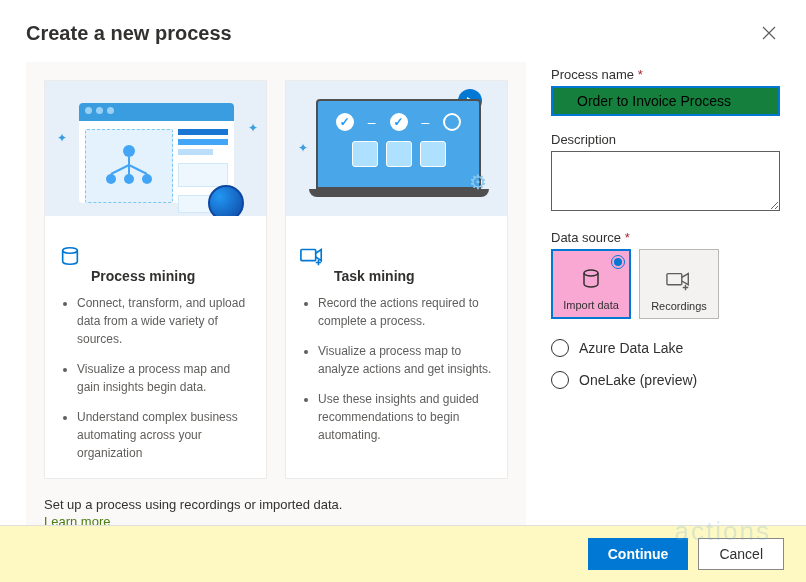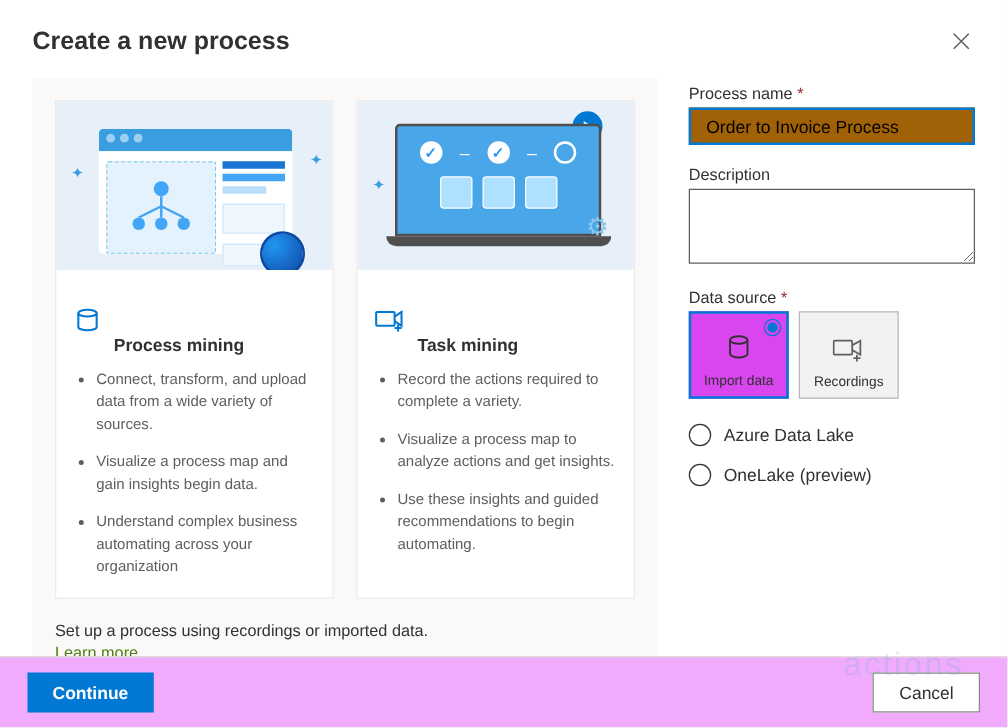--- a/index.html
+++ b/index.html
@@ -101,26 +101,26 @@
   .form-label {
     font-size: 13px;
     font-weight: 400;
     margin-bottom: 4px;
     display: block;
   }
   .req { color: #a4262c; }
   .text-input {
     width: 100%;
     border: 2px solid #0078d4;
-    padding: 5px 12px;
+    padding: 5px 24px;
     font-size: 14px;
     font-family: inherit;
     outline: none;
     margin-bottom: 16px;
-    background: #a16207;
+    background: #15803d;
   }
   .textarea {
     width: 100%;
     border: 1px solid #605e5c;
     padding: 6px 8px;
     font-size: 14px;
     font-family: inherit;
     resize: both;
     height: 60px;
     margin-bottom: 16px;
@@ -137,21 +137,21 @@
     height: 70px;
     border: 1px solid #8a8886;
     display: flex;
     flex-direction: column;
     align-items: center;
     justify-content: flex-end;
     padding-bottom: 6px;
     font-size: 11px;
     cursor: pointer;
     position: relative;
-    background: #d946ef;
+    background: #f9a8d4;
   }
   .ds-tile.selected {
     border: 2px solid #0078d4;
   }
   .ds-tile.unselected {
     border: 1px solid #bab8b6;
     background: #f3f2f1;
   }
   .ds-radio-dot {
     position: absolute;
@@ -185,23 +185,23 @@
     flex-shrink: 0;
   }
   .radio-circle.sel { border-color: #0078d4; }
   .radio-circle .dot { width: 10px; height:10px; border-radius:50%; background:#0078d4; }
   .footer {
     position: absolute;
     bottom: 0; left: 0; right: 0;
     border-top: 1px solid #e1dfdd;
     padding: 12px 22px;
     display: flex;
-    justify-content: space-between;
+    justify-content: flex-end;
     gap: 10px;
-    background: #f0abfc;
+    background: #fef9c3;
   }
   .btn {
     padding: 7px 20px;
     font-size: 14px;
     font-family: inherit;
     border: none;
     cursor: pointer;
   }
   .btn-primary {
     background: #0078d4;
@@ -343,21 +343,21 @@
         <div class="card-body">
           <div class="card-heading">
             <svg width="24" height="20" viewBox="0 0 26 20">
                 <rect x="1" y="3" width="16" height="12" rx="1" fill="none" stroke="#0078d4" stroke-width="1.8"></rect>
                 <path d="M17 7 L23 3 V15 L17 11" fill="none" stroke="#0078d4" stroke-width="1.8"></path>
                 <path d="M20 14 v6 M17 17 h6" stroke="#0078d4" stroke-width="1.8"></path>
               </svg>
             <span class="card-title">Task mining</span>
           </div>
           <ul>
-            <li>Record the actions required to complete a variety.</li>
+            <li>Record the actions required to complete a process.</li>
             <li>Visualize a process map to analyze actions and get insights.</li>
             <li>Use these insights and guided recommendations to begin automating.</li>
           </ul>
         </div>
       </div>
     </div>
     <div class="below-cards">
       <div>Set up a process using recordings or imported data.</div>
       <a class="learn-more">Learn more</a>
     </div>

